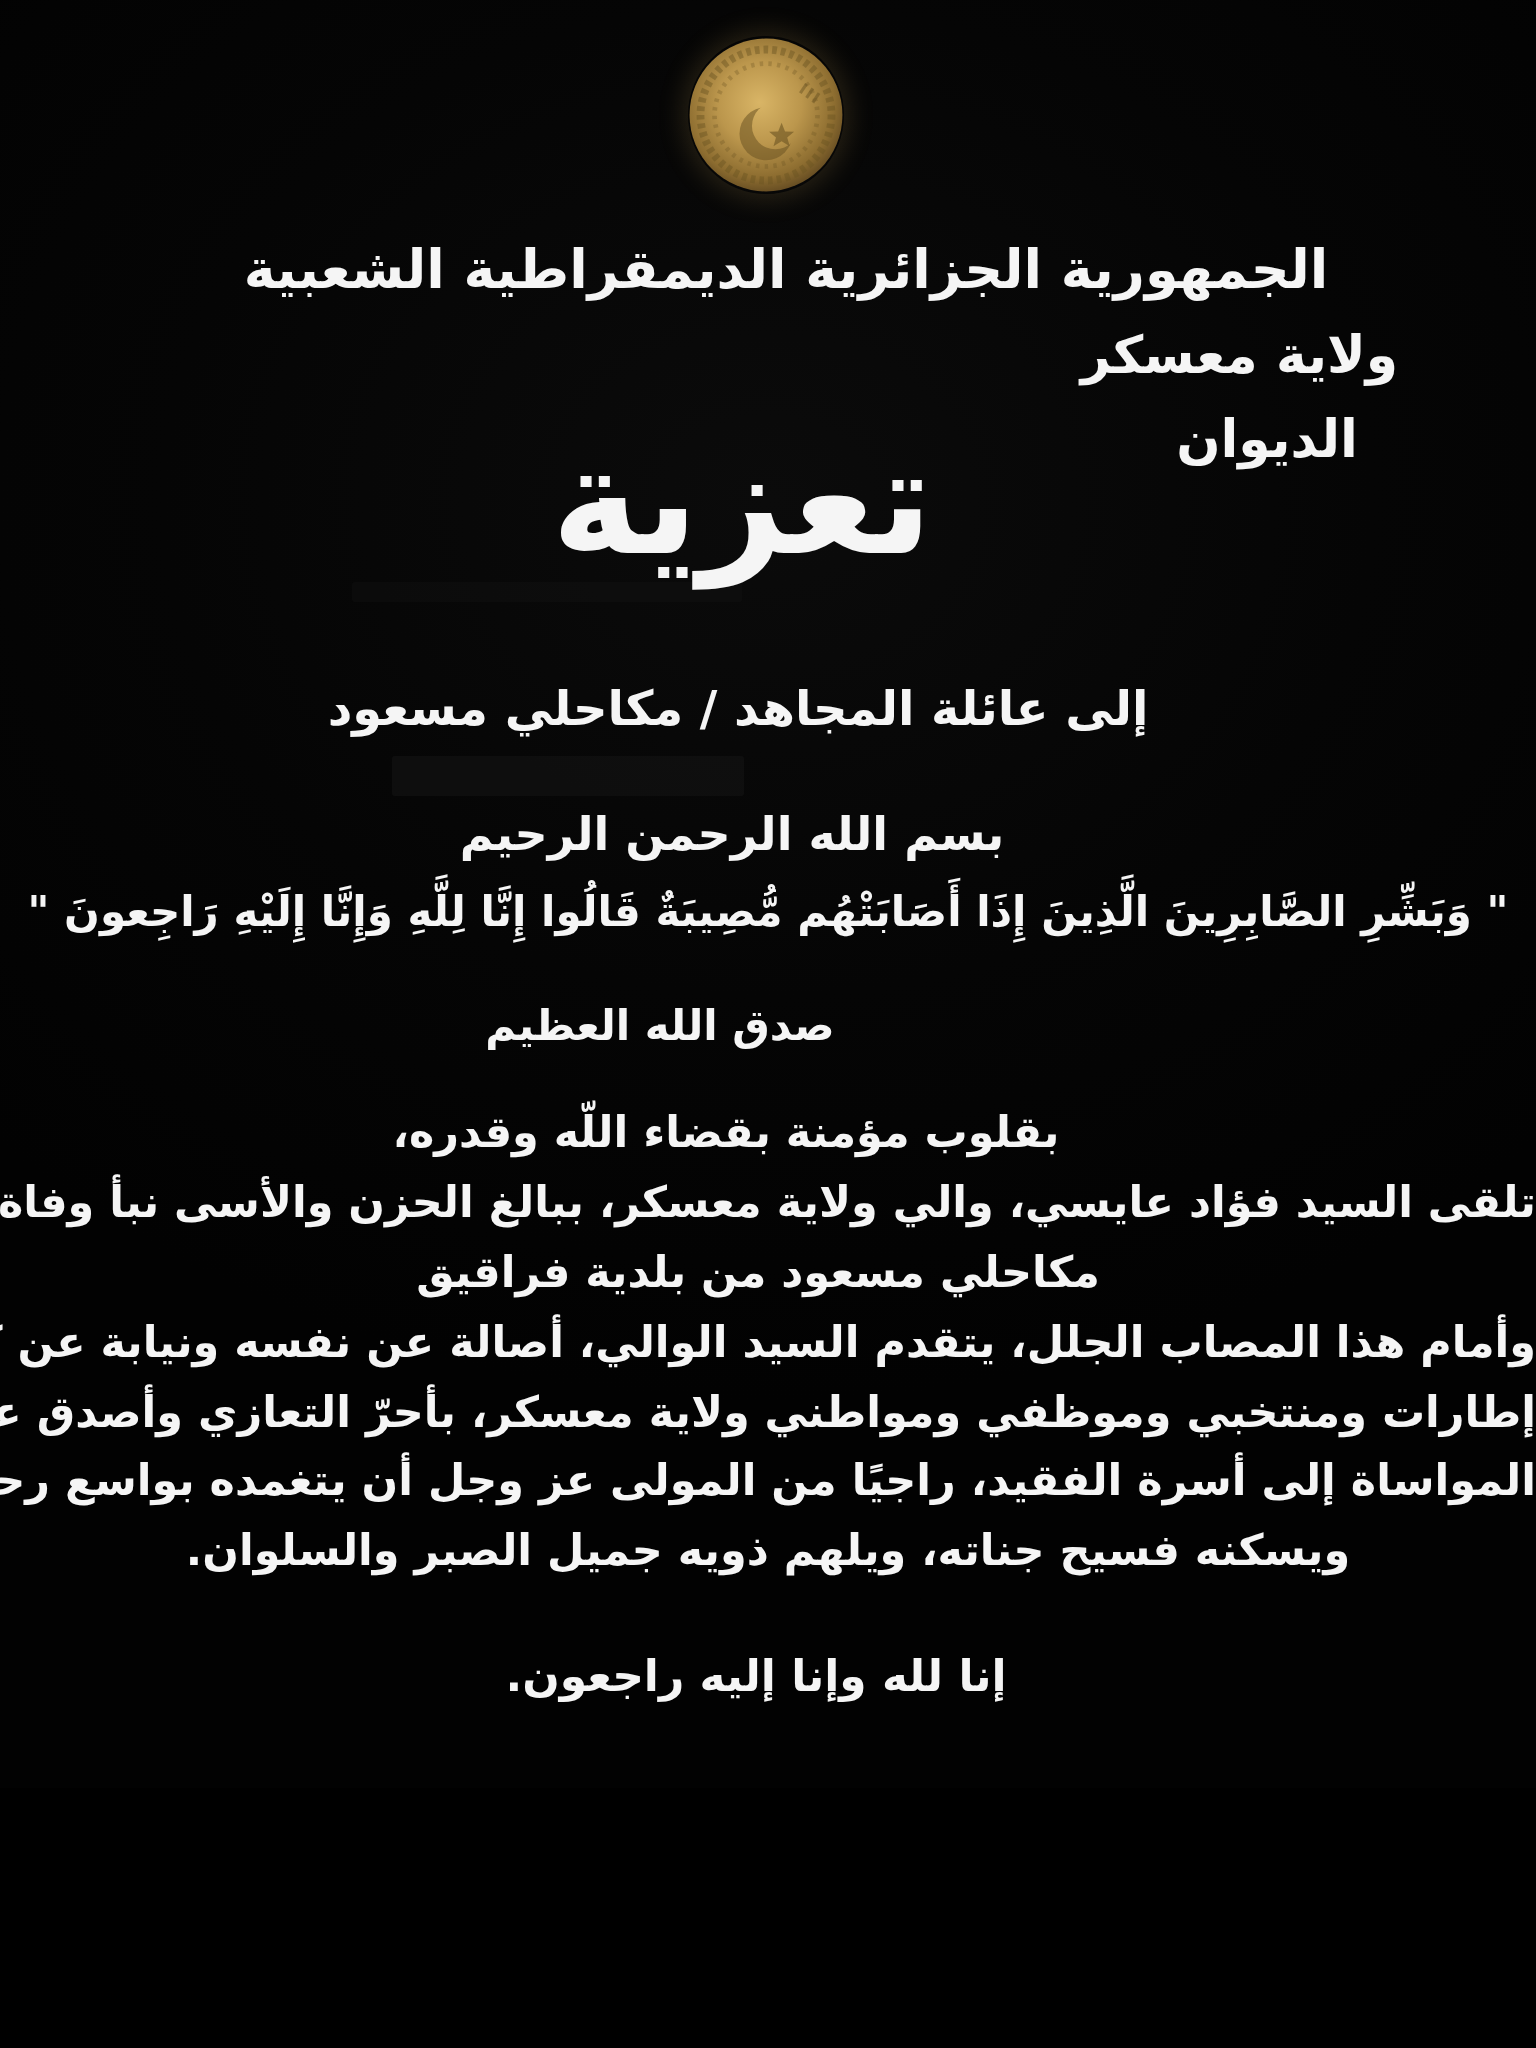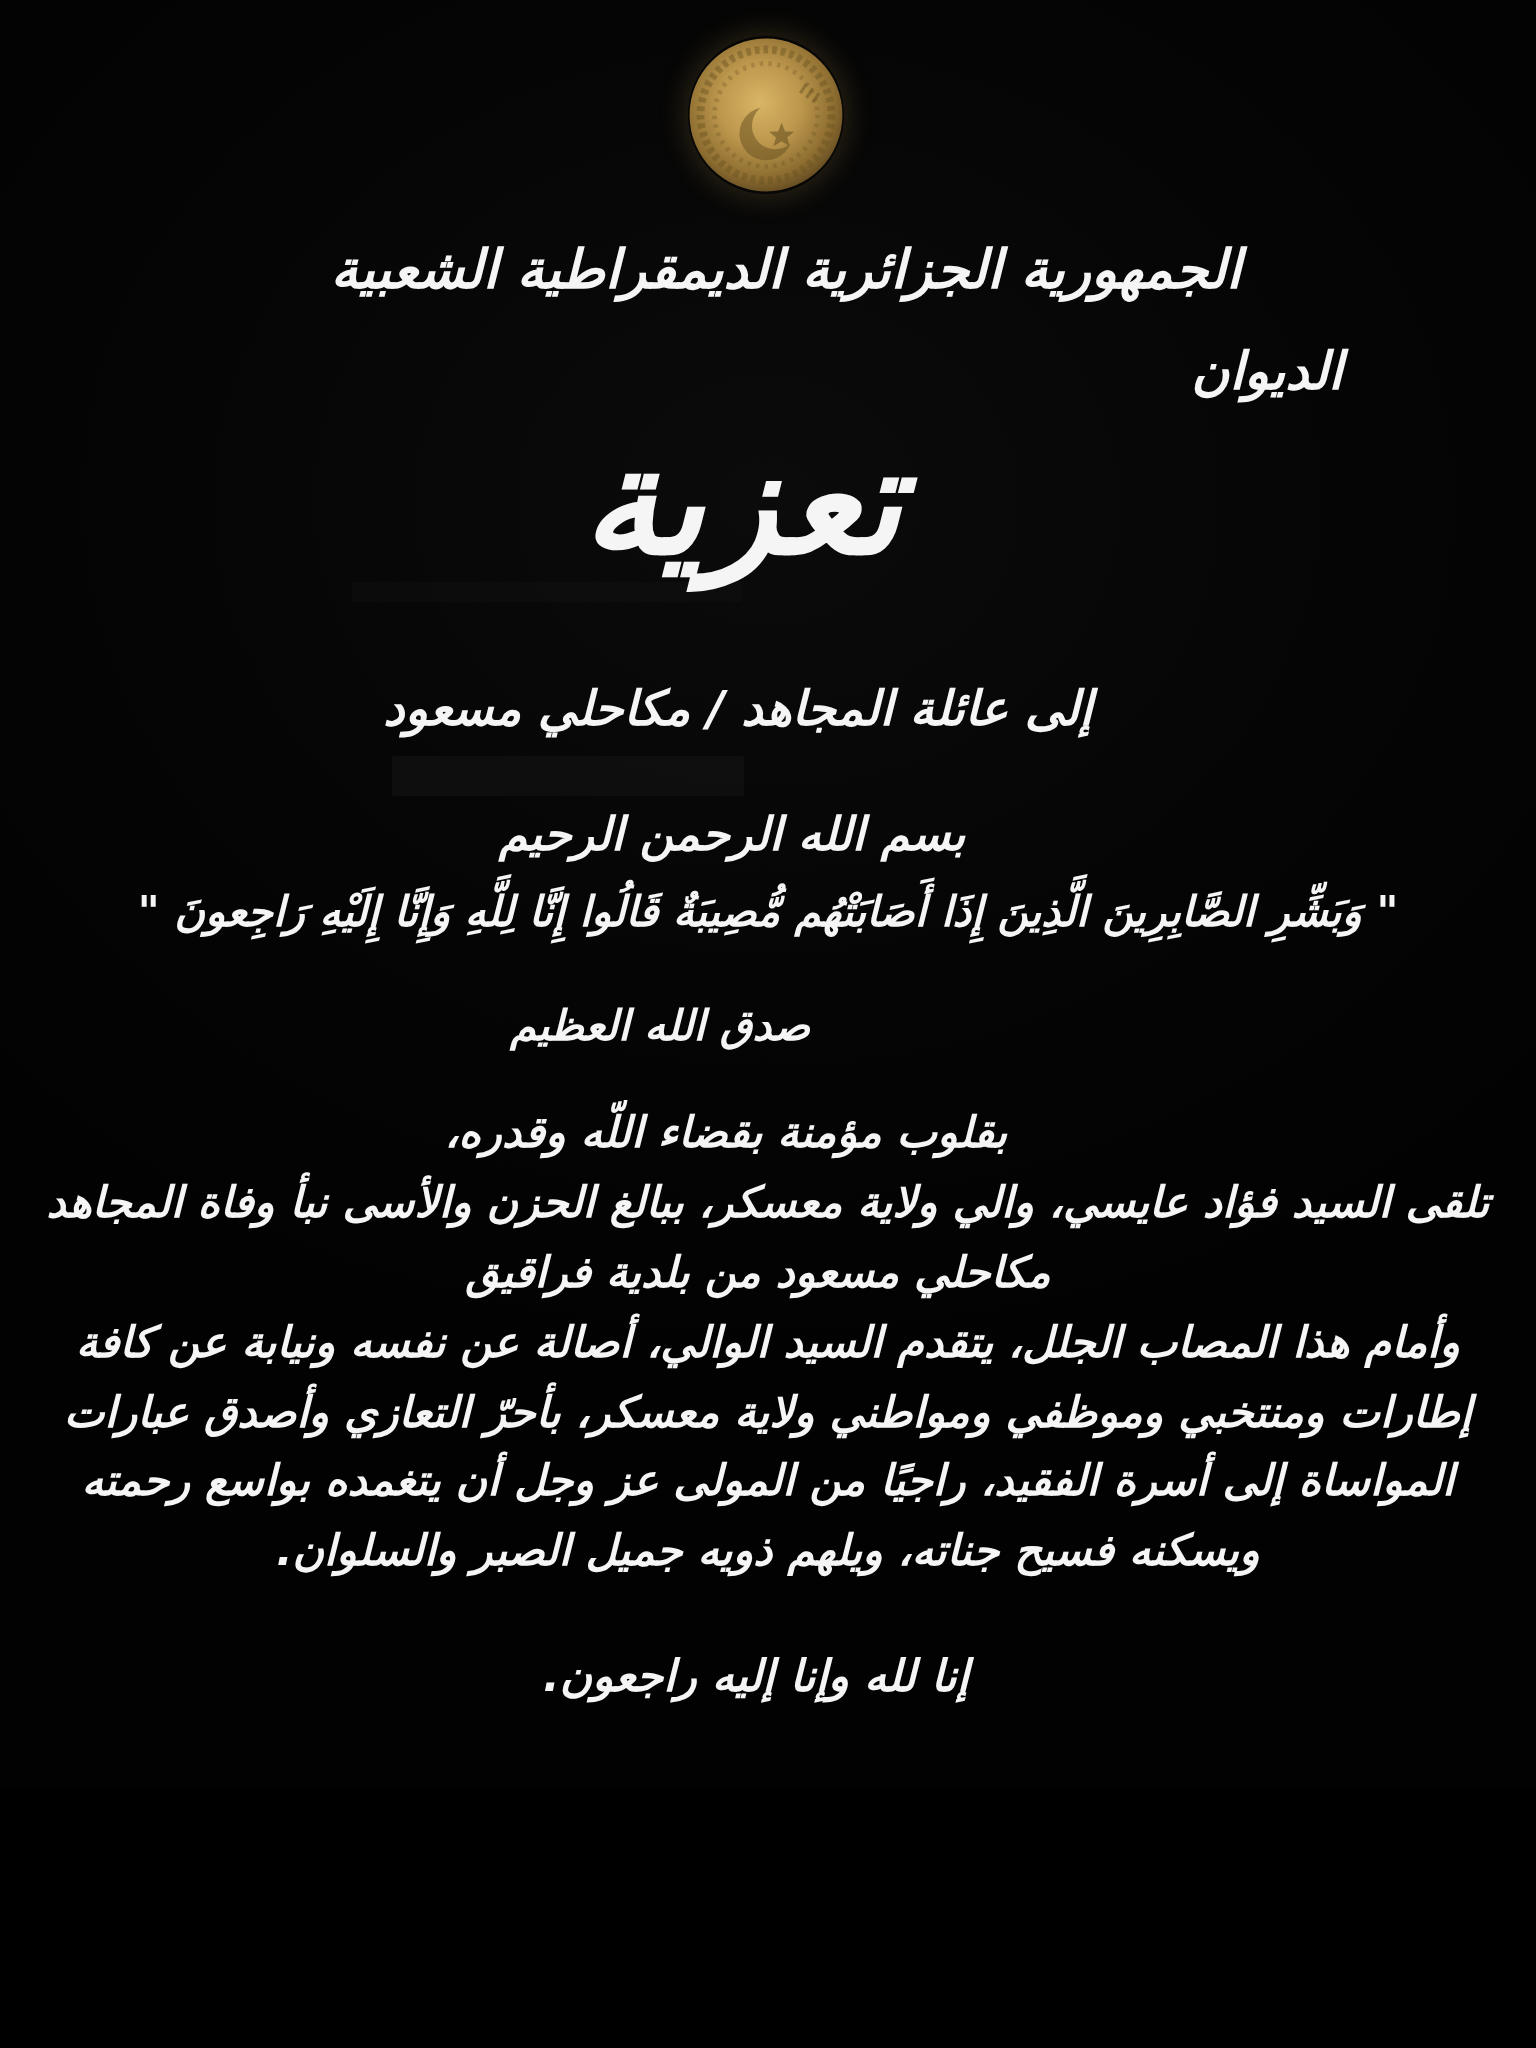--- a/index.html
+++ b/index.html
@@ -9,21 +9,20 @@
   }
   .page {
     position: relative;
     width: 1536px;
     height: 1788px;
     overflow: hidden;
     direction: rtl;
     background: radial-gradient(ellipse 1100px 900px at 50% 28%, #0b0b0b 0%, #050505 55%, #020202 100%);
     color: #f5f5f5;
     font-family: "DejaVu Sans", sans-serif;
-    font-style: italic;
   }
   .abs { position: absolute; }
   .txt {
     width: 100%;
     text-align: center;
     font-weight: bold;
     line-height: 1.25;
     white-space: nowrap;
     color: #f5f5f5;
   }
@@ -106,20 +105,21 @@
         <line x1="72" y1="36" x2="76" y2="30"></line>
         <line x1="76" y1="39" x2="80" y2="33"></line>
         <line x1="80" y1="42" x2="84" y2="36"></line>
       </g>
     </svg>
   </div>
 
   <div class="abs txt republic">الجمهورية الجزائرية الديمقراطية الشعبية</div>
 
   <div class="abs wilaya-block">
+    <div class="wilaya-line">ولاية معسكر</div>
     <div class="office-line">الديوان</div>
   </div>
 
   <h1 class="abs txt title">تعزية</h1>
 
   <div class="abs txt addressee">إلى عائلة المجاهد / مكاحلي مسعود</div>
 
   <div class="abs txt basmala">بسم الله الرحمن الرحيم</div>
   <div class="abs txt verse">" وَبَشِّرِ الصَّابِرِينَ الَّذِينَ إِذَا أَصَابَتْهُم مُّصِيبَةٌ قَالُوا إِنَّا لِلَّهِ وَإِنَّا إِلَيْهِ رَاجِعونَ "</div>
   <div class="abs txt sadaqa">صدق الله العظيم</div>

